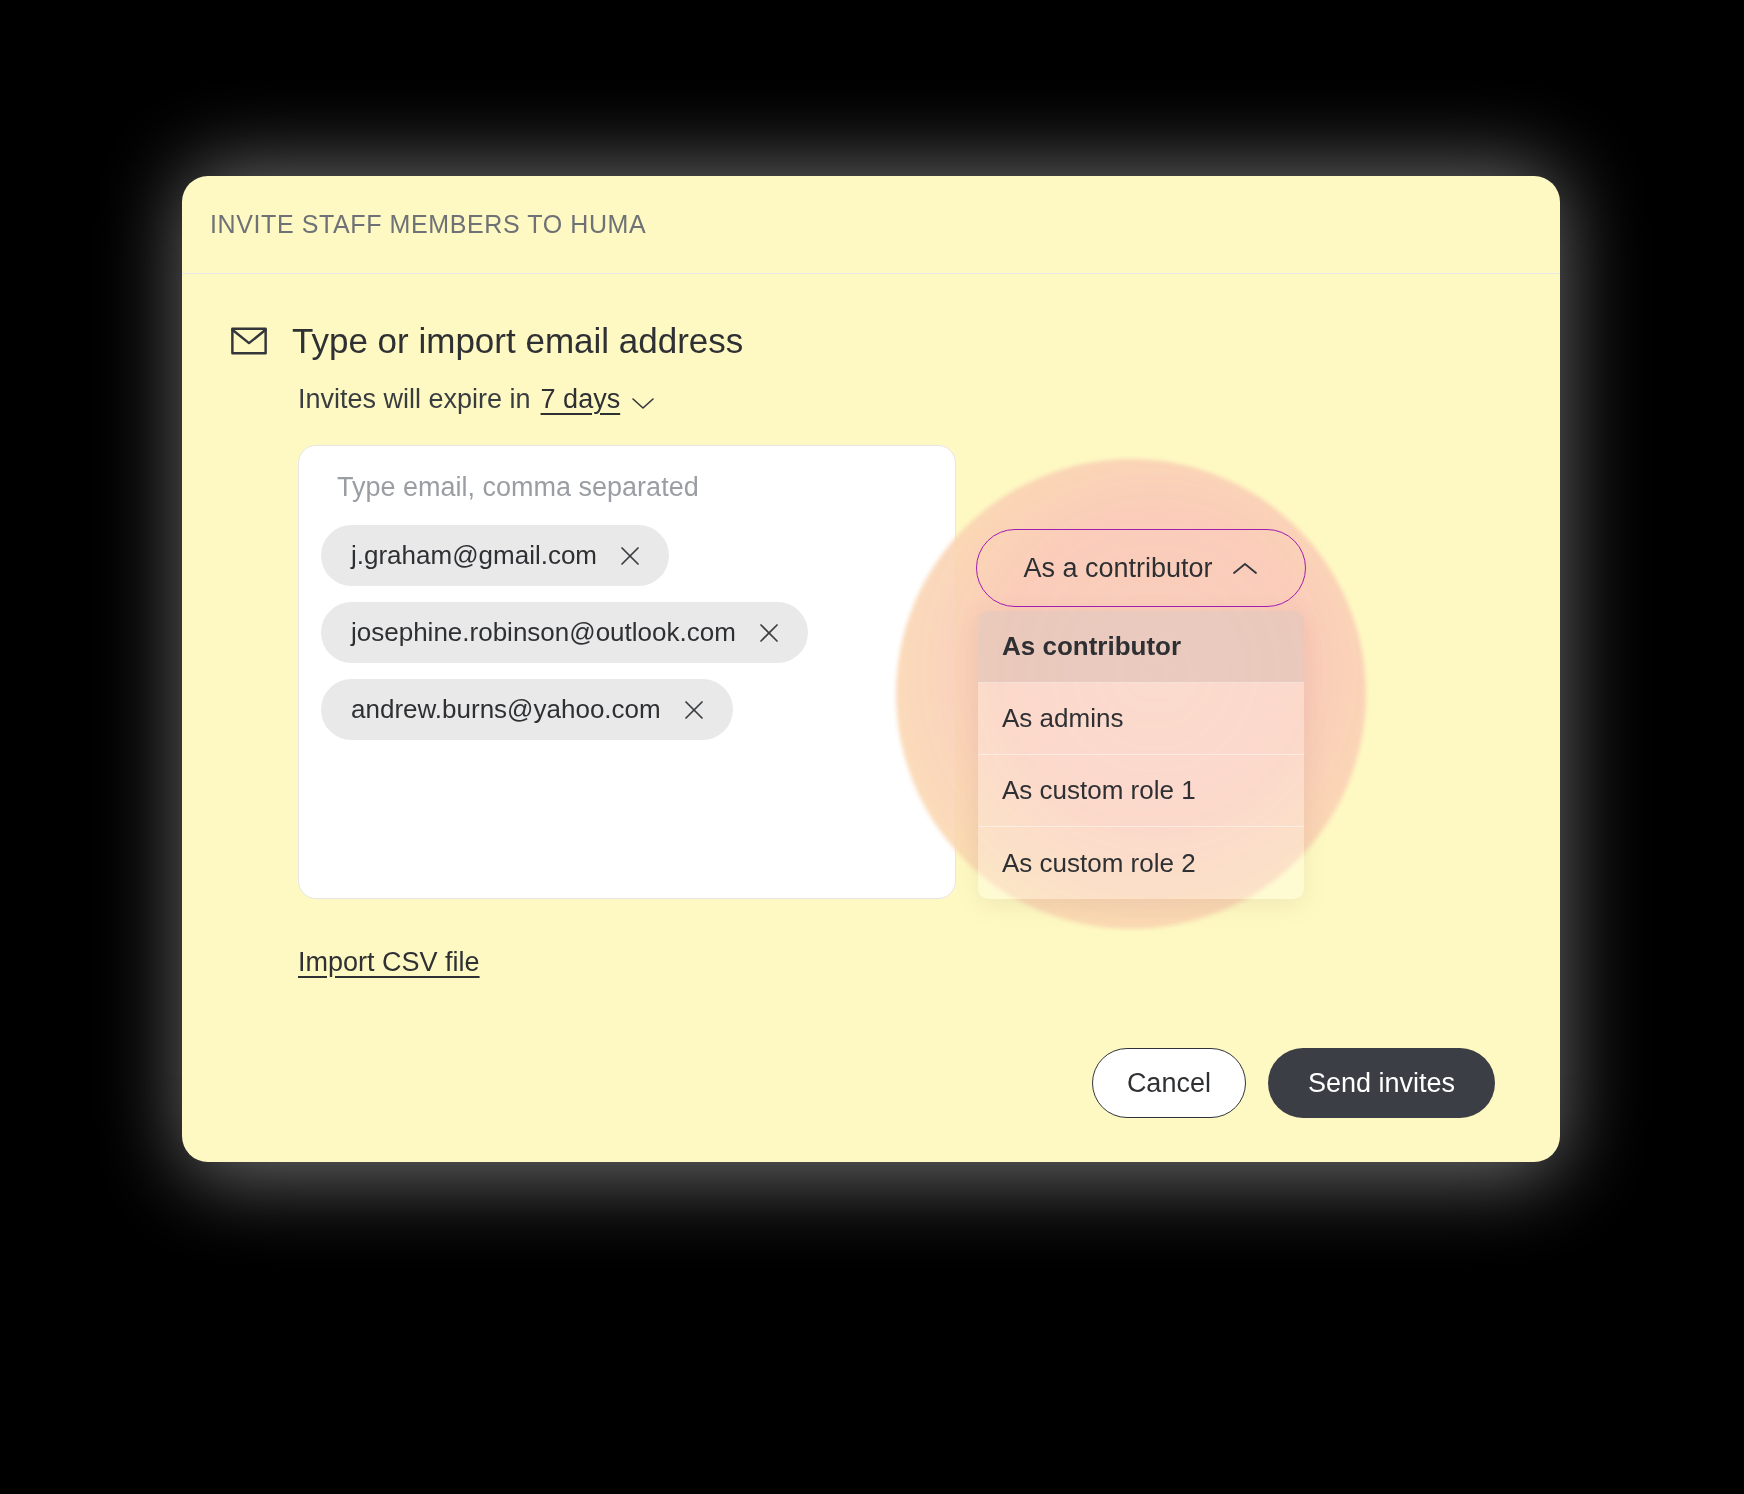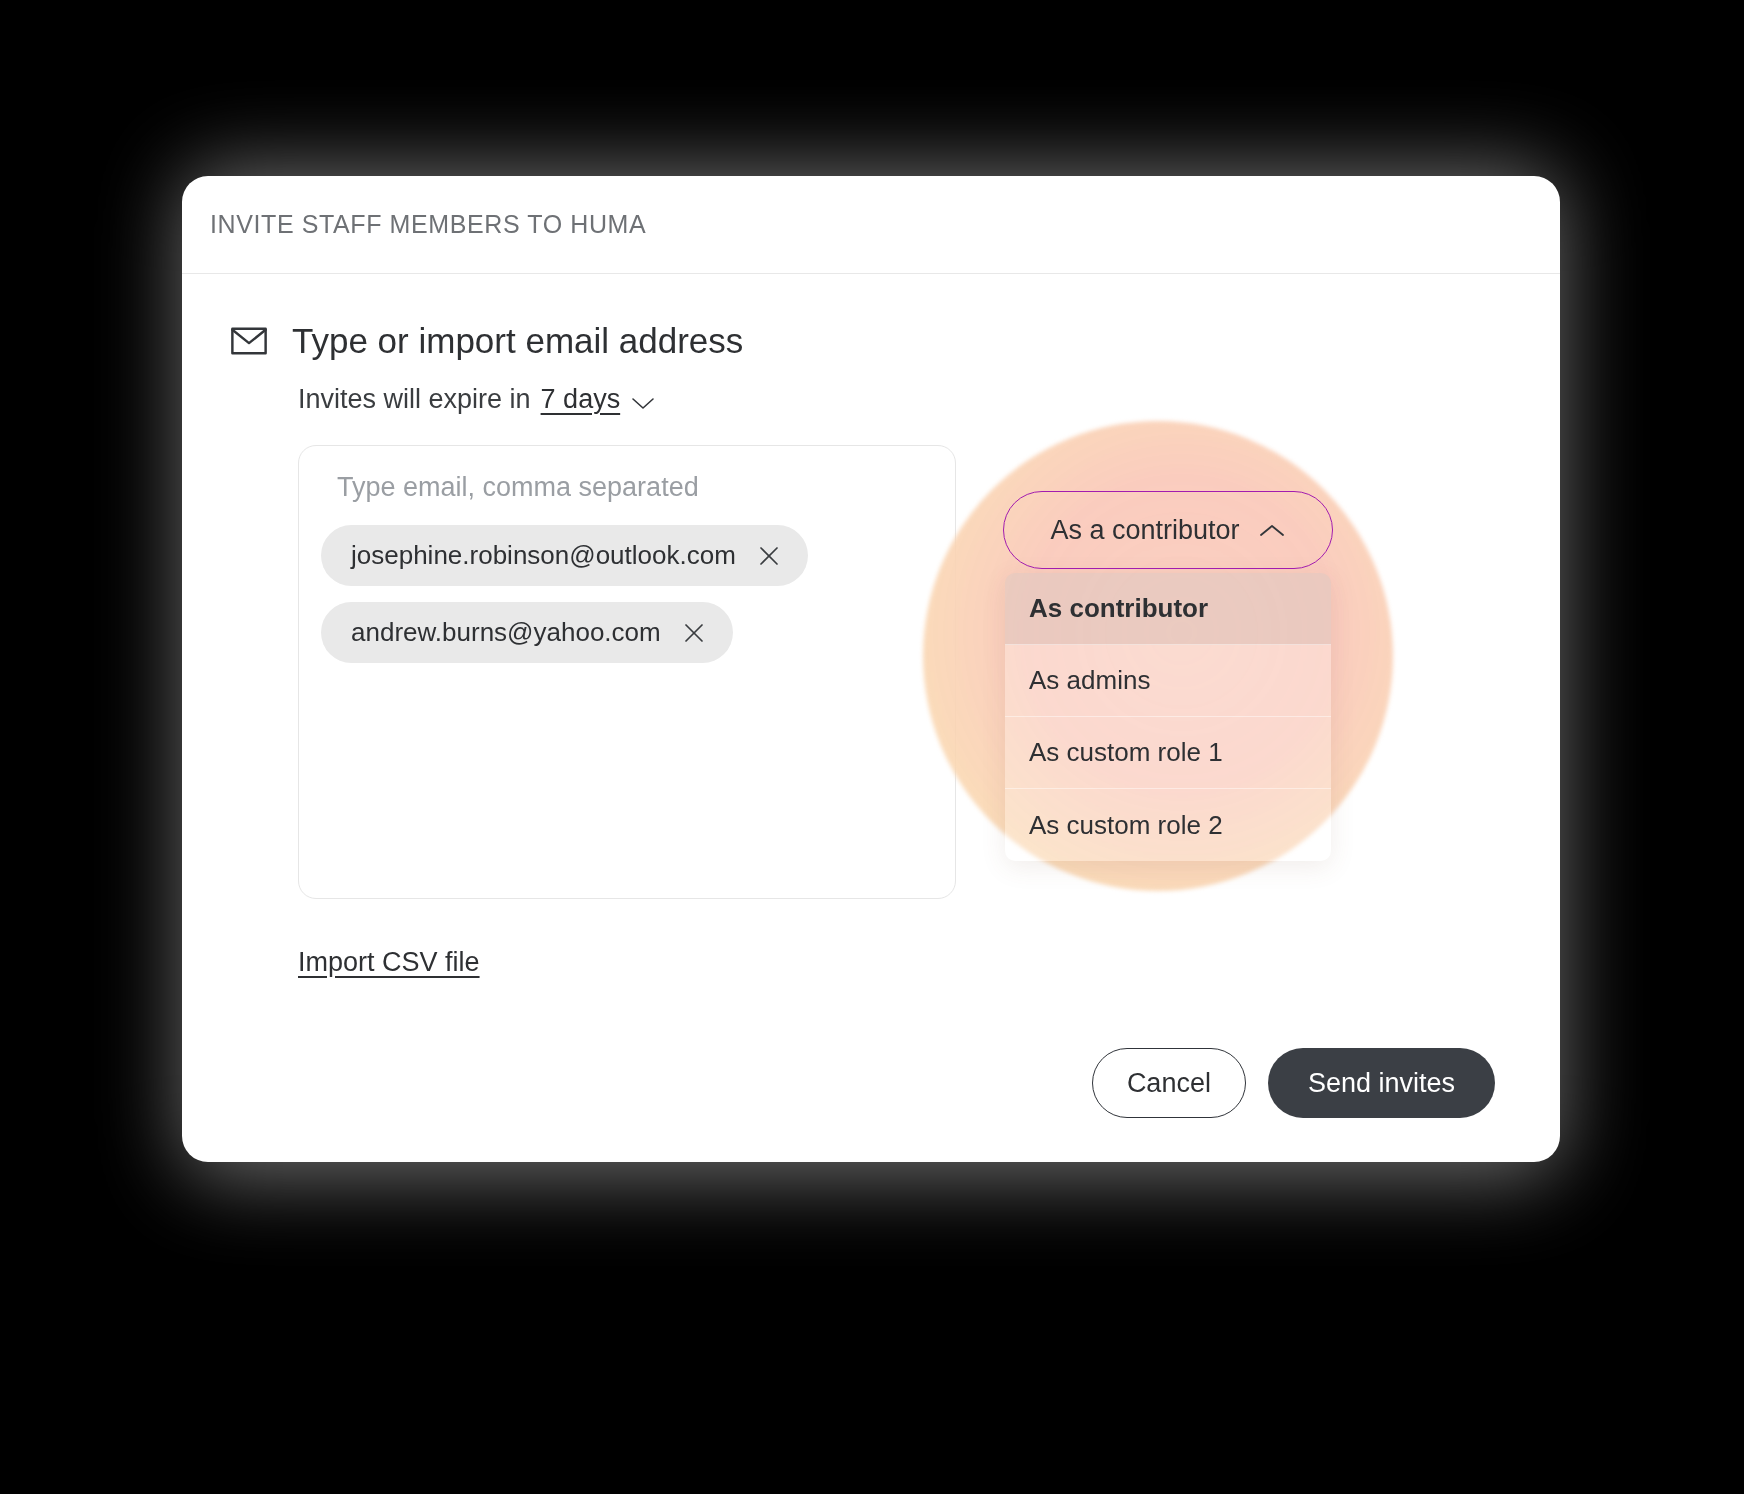--- a/index.html
+++ b/index.html
@@ -31,21 +31,21 @@
     filter: blur(42px);
     opacity: 0.42;
   }
 
   .modal {
     position: absolute;
     left: 182px;
     top: 176px;
     width: 1378px;
     height: 986px;
-    background: #ffffff;
+    background: #fef9c3;
     border-radius: 26px;
     overflow: hidden;
   }
 
   
   .modal-header {
     height: 98px;
     border-bottom: 1px solid #e8e8e8;
     display: flex;
     align-items: center;
@@ -92,22 +92,22 @@
     text-underline-offset: 5px;
     color: #2e3033;
   }
   .chev-down { width: 26px; height: 16px; display:block; transform: translateY(3px); }
 
   
   .columns {
     margin-top: 30px;
     padding-left: 88px;
     display: flex;
-    align-items: center;
-    gap: 47px;
+    align-items: flex-end;
+    gap: 20px;
   }
 
   
   .email-card {
     width: 658px;
     min-height: 454px;
     border: 1px solid #e6e6e6;
     border-radius: 18px;
     padding: 26px 22px 28px 22px;
     background: #fff;
@@ -282,20 +282,29 @@
       </div>
 
       <div class="columns">
 
         <div class="email-card">
           <div class="email-placeholder">Type email, comma separated</div>
 
           <div class="chip-list">
 
 
+            <div class="chip">
+              <span>j.graham@gmail.com</span>
+              <span>
+                <svg class="chip-close" viewBox="0 0 22 22" fill="none" stroke="#3a3d40" stroke-width="1.7" stroke-linecap="round">
+                  <line x1="3" y1="3" x2="19" y2="19"></line>
+                    <line x1="19" y1="3" x2="3" y2="19"></line>
+                </svg>
+              </span>
+            </div>
 
             <div class="chip">
               <span>josephine.robinson@outlook.com</span>
               <span>
                 <svg class="chip-close" viewBox="0 0 22 22" fill="none" stroke="#3a3d40" stroke-width="1.7" stroke-linecap="round">
                   <line x1="3" y1="3" x2="19" y2="19"></line>
                     <line x1="19" y1="3" x2="3" y2="19"></line>
                 </svg>
               </span>
             </div>

